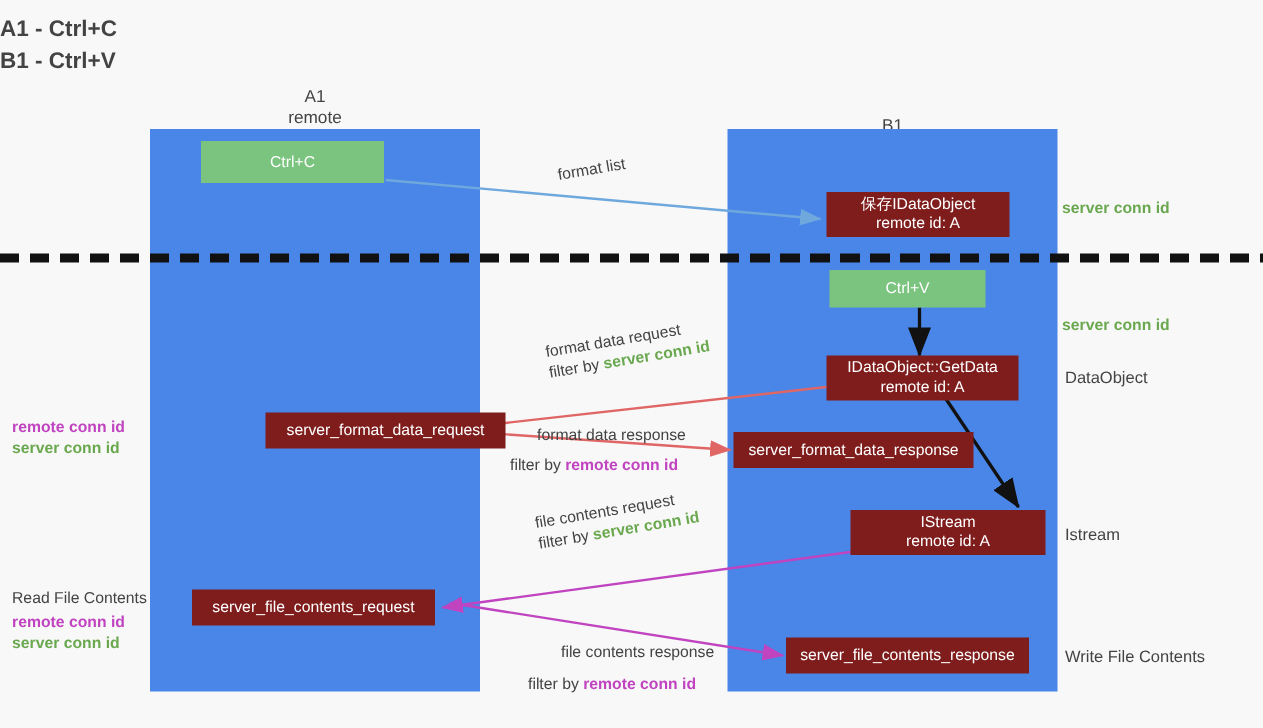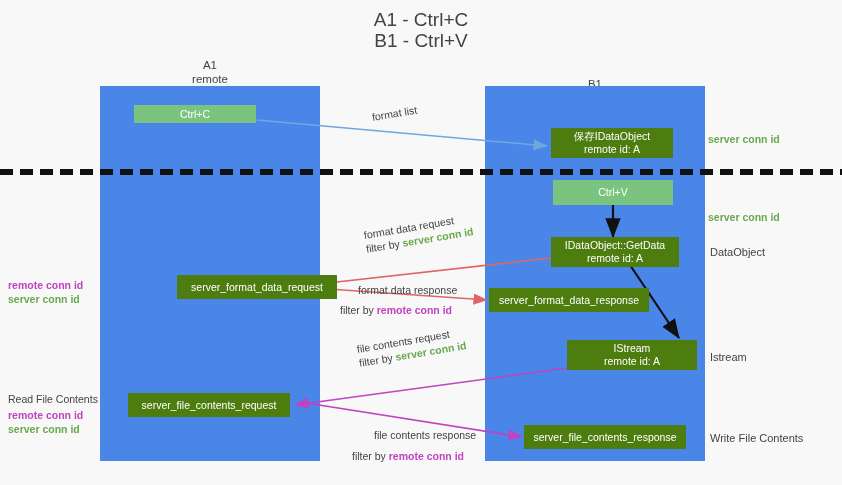--- a/index.html
+++ b/index.html
@@ -7,40 +7,40 @@
     width:842px;height:485px;position:relative;overflow:hidden;
     background:#f8f8f8;
     font-family:"Liberation Sans","DejaVu Sans",sans-serif;
     color:#434343;
   }
   #stage{position:absolute;inset:0;}
   .abs{position:absolute;}
 
   
   #title{
-    left:0;right:0;top:9px;text-align:center;
-    font-size:19px;line-height:21px;color:#434343;
+    left:0;right:0;top:9px;text-align:left;
+    font-size:15px;line-height:21px;color:#434343;font-weight:bold;
   }
 
   
   .lane-head{
     text-align:center;font-size:11.5px;line-height:14px;color:#434343;
   }
 
   
   .lane{background:#4a86e8;}
 
   
   .box{
     display:flex;flex-direction:column;align-items:center;justify-content:center;
     text-align:center;color:#ffffff;font-size:10.5px;line-height:13px;
     box-sizing:border-box;
   }
   .box.green{background:#7ac47f;}
-  .box.orange{background:#4d7c0f;}
+  .box.orange{background:#7f1d1d;}
   .box .l2{font-size:10.5px;}
 
   
   #separator{
     left:0;top:169px;width:842px;height:6px;
     background:repeating-linear-gradient(to right,#111 0px,#111 13px,transparent 13px,transparent 20px);
   }
 
   
   .edge-label{
@@ -105,30 +105,30 @@
 
     <line x1="300" y1="287" x2="487" y2="300" stroke="#e06666" stroke-width="1.6" marker-end="url(#ah-red)"></line>
 
     <line x1="630" y1="265" x2="679" y2="338" stroke="#111111" stroke-width="2.2" marker-end="url(#ah-blk)"></line>
 
     <line x1="567" y1="368" x2="295" y2="405" stroke="#c043c0" stroke-width="1.6" marker-end="url(#ah-mag)"></line>
 
     <line x1="300" y1="402" x2="522" y2="437" stroke="#c043c0" stroke-width="1.6" marker-end="url(#ah-mag)"></line>
   </svg>
 
-  <div class="abs box green" style="left:134px;top:105px;width:122px;height:18px;">
+  <div class="abs box green" style="left:134px;top:94px;width:122px;height:28px;">
     <div>Ctrl+C</div>
   </div>
 
   <div class="abs box orange" style="left:551px;top:128px;width:122px;height:30px;">
     <div>保存IDataObject</div>
     <div class="l2">remote id: A</div>
   </div>
 
-  <div class="abs box green" style="left:553px;top:180px;width:120px;height:25px;">
+  <div class="abs box green" style="left:553px;top:180px;width:104px;height:25px;">
     <div>Ctrl+V</div>
   </div>
 
   <div class="abs box orange" style="left:551px;top:237px;width:128px;height:30px;">
     <div>IDataObject::GetData</div>
     <div class="l2">remote id: A</div>
   </div>
 
   <div class="abs box orange" style="left:567px;top:340px;width:130px;height:30px;">
     <div>IStream</div>

